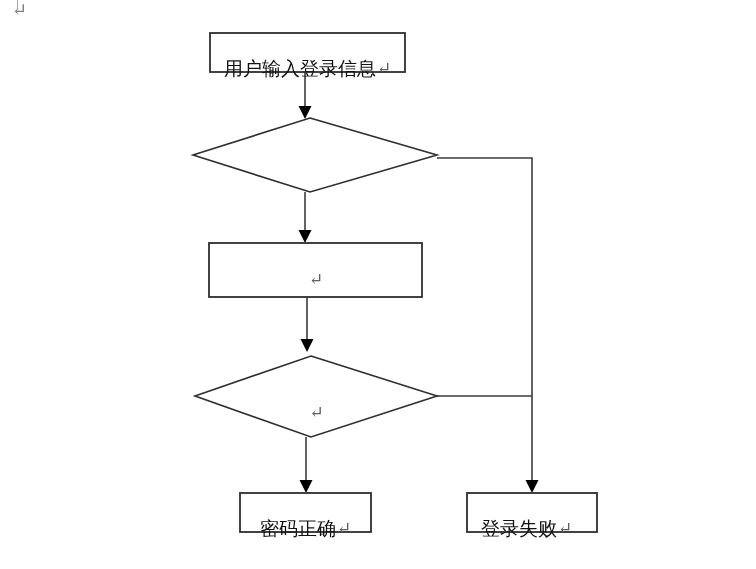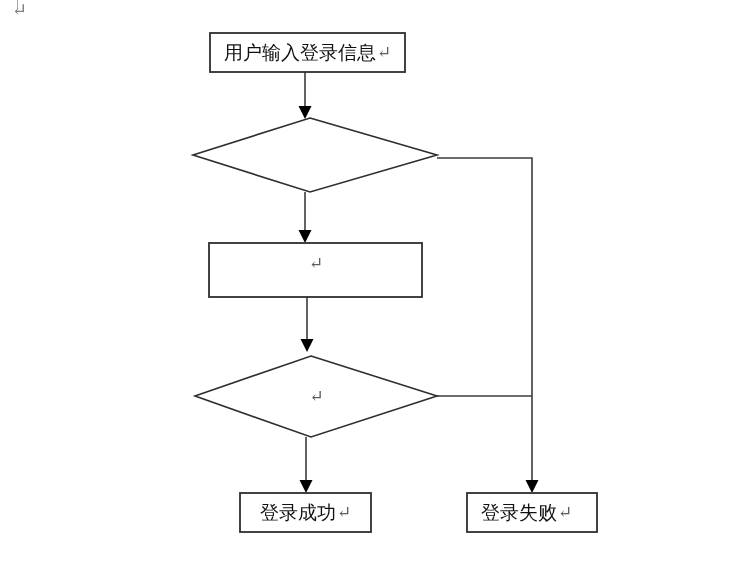--- a/index.html
+++ b/index.html
@@ -23,20 +23,21 @@
   .node-label {
     position: absolute;
     color: #111111;
     font-size: 19px;
     text-align: left;
     white-space: nowrap;
     line-height: 1;
     display: flex;
     align-items: center;
     justify-content: center;
+    margin-top: 16px;
   }
   .node-label .eol {
     color: #5f5f5f;
     font-size: 17px;
     margin-left: 1px;
   }
   .spaced-wide {
     letter-spacing: 13px;
     margin-right: -13px; 
   }
@@ -127,21 +128,21 @@
 
   <div class="node-label label-query">
       <span class="eol">↵</span>
   </div>
 
   <div class="node-label label-pass">
       <span class="eol">↵</span>
   </div>
 
   <div class="node-label label-success">
-    <span>登录成功</span>
+    <span>密码正确</span>
       <span class="eol">↵</span>
   </div>
 
   <div class="node-label label-fail">
     <span>登录失败</span>
       <span class="eol">↵</span>
   </div>
 
 </div>
 

